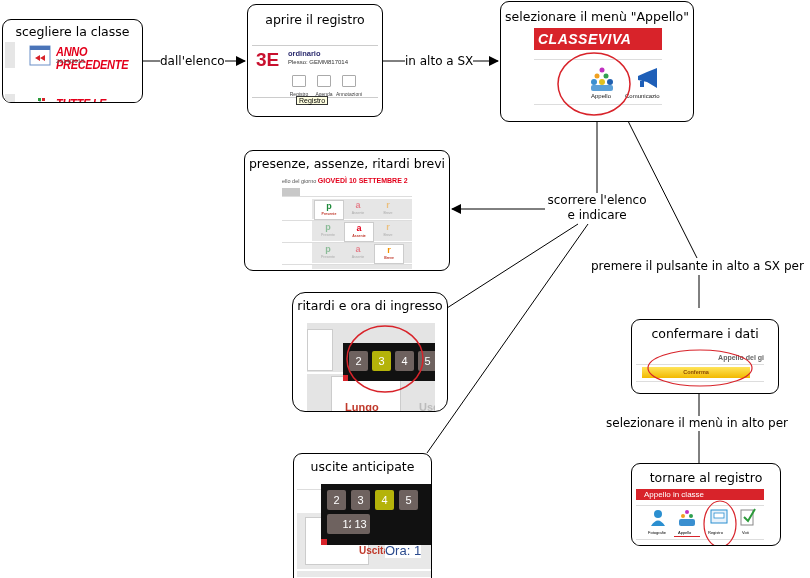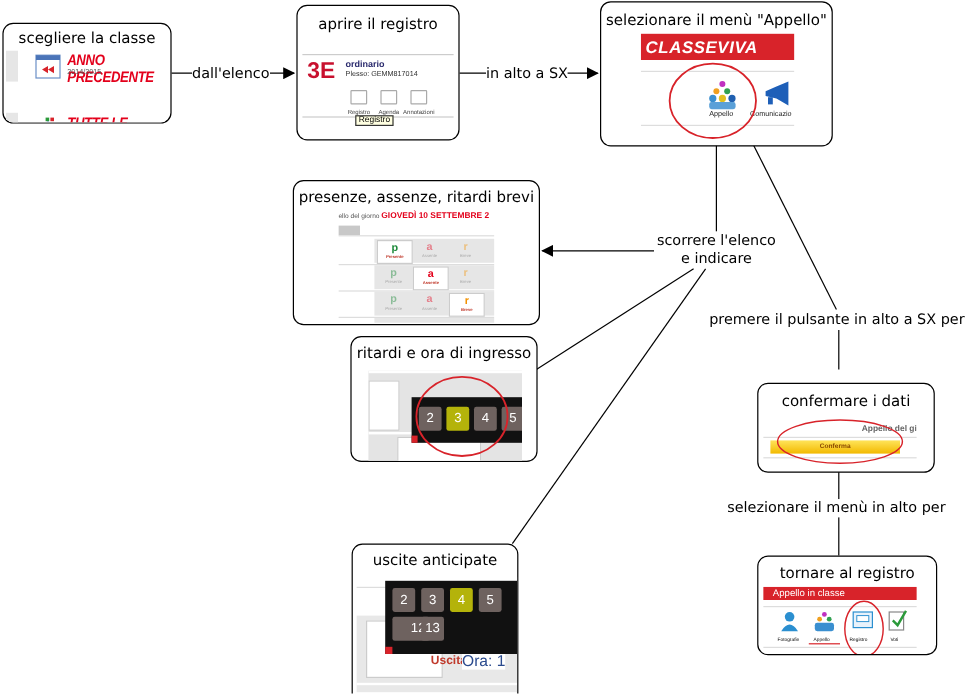--- a/index.html
+++ b/index.html
@@ -213,21 +213,21 @@
             <span class="letter" style="color: rgb(227, 0, 27); opacity: 0.45;">a</span>
           </div>
           <div class="att-btn" style="left: 92px; top: 1px; background: transparent;">
             <span class="letter" style="color: rgb(243, 146, 0); opacity: 0.45;">r</span>
           </div>
         </div>
       </div>
   </div>
 </div>
 
-<div class="node" style="left:292px;top:280px;width:156px;height:105px;">
+<div class="node" style="left:292px;top:292px;width:156px;height:120px;border-radius:13px;">
   <div class="node-title" style="top:5px;">ritardi e ora di ingresso</div>
   <div class="shot" style="left:14px;top:28px;width:128px;height:118px;background:#e4e4e4;">
     <div style="position:absolute;left:0;top:0;right:0;height:2px;background:#fff;"></div>
     <div style="position:absolute;left:0;top:8px;width:24px;height:40px;background:#fff;border:1px solid #ccc;"></div>
     <div style="position:absolute;left:0;top:51px;right:0;height:2px;background:#fff;"></div>
     <div style="position:absolute;left:24px;top:55px;width:68px;height:42px;background:#fff;border:1px solid #ccc;"></div>
     <div style="position:absolute;left:38px;top:80px;color:#c0392b;font-weight:bold;font-size:11px;font-family:'Liberation Sans',sans-serif;">Lungo</div>
     <div style="position:absolute;left:112px;top:80px;color:#bbb;font-weight:bold;font-size:11px;font-family:'Liberation Sans',sans-serif;">Usc</div>
     <div style="position:absolute;left:0;top:104px;right:0;height:2px;background:#fff;"></div>
     <div class="numpad" style="left:36px;top:22px;width:92px;height:38px;">

